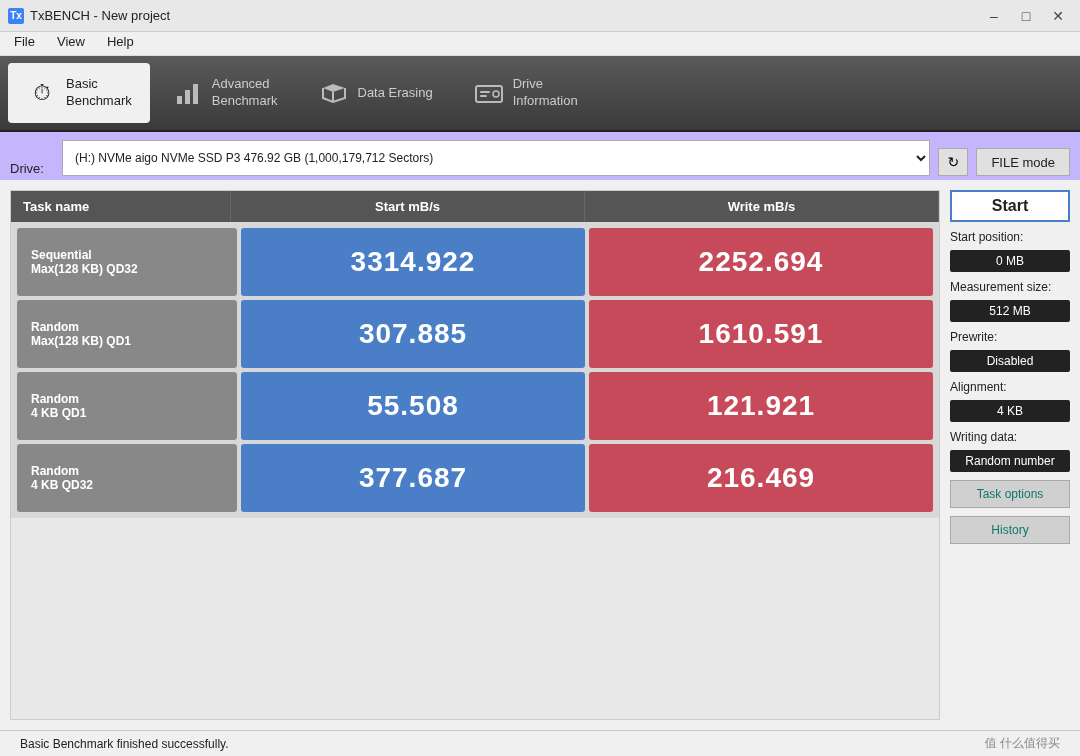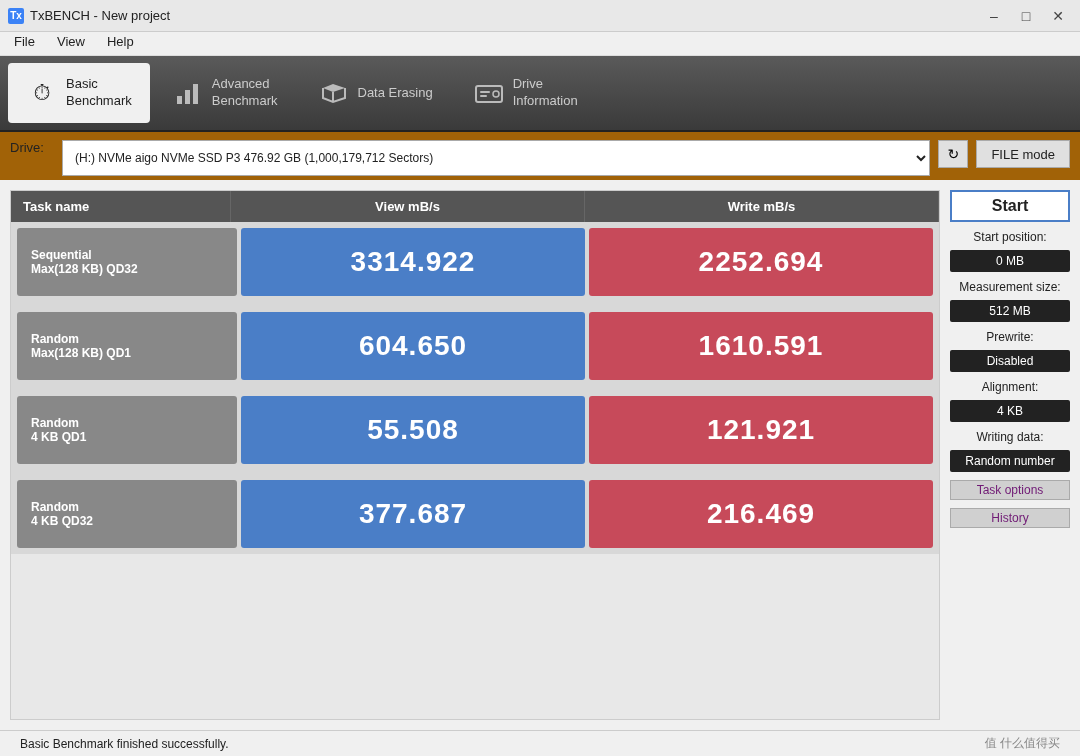--- a/index.html
+++ b/index.html
@@ -143,21 +143,21 @@
     }
     .results-header-cell {
       padding: 8px 12px;
       text-align: center;
       border-right: 1px solid #666;
     }
     .results-header-cell:first-child { text-align: left; }
     .results-body {
       display: flex;
       flex-direction: column;
-      gap: 16px;
+      gap: 4px;
       padding: 6px;
       background: #d8d8d8;
     }
     .results-row {
       display: grid;
       grid-template-columns: 220px 1fr 1fr;
       gap: 4px;
       align-items: center;
     }
     .task-name-cell {
@@ -213,37 +213,36 @@
       border: 2px solid #4a7ec7;
       color: #222;
       font-size: 16px;
       font-weight: bold;
       cursor: pointer;
     }
     .param-label {
       font-size: 12px;
       color: #222;
       margin-top: 2px;
-      text-align: center;
     }
     .param-value {
       width: 100%;
       background: #222;
       color: white;
       text-align: center;
       padding: 4px 0;
       font-size: 12px;
       border-radius: 2px;
     }
     .action-btn {
       width: 100%;
-      height: 20px;
+      height: 28px;
       background: #d0d0d0;
       border: 1px solid #aaa;
-      color: #701a75;
+      color: #0f766e;
       font-size: 12px;
       cursor: pointer;
       margin-top: 2px;
     }
 
     .status-bar {
       height: 28px;
       background: #f0f0f0;
       border-top: 1px solid #ccc;
       display: flex;
@@ -320,49 +319,49 @@
         <circle cx="22" cy="14" r="3" stroke="#bbb" stroke-width="1.5" fill="none"></circle>
         <rect x="6" y="11" width="10" height="2" fill="#bbb" rx="1"></rect>
         <rect x="6" y="15" width="7" height="2" fill="#bbb" rx="1"></rect>
       </svg>
     </div>
     <div class="tab-label">Drive<br>Information</div>
   </button>
 </div>
 
 <div style="display:flex; flex-direction:column; height: calc(756px - 32px - 24px - 76px);">
-  <div style="padding: 8px 10px 4px; display:flex; align-items:flex-start; gap:8px; background:#a16207;">
+  <div style="padding: 8px 10px 4px; display:flex; align-items:flex-end; gap:8px; background:#c4b5fd;">
     <span class="drive-label">Drive:</span>
     <select class="drive-select"><option>(H:) NVMe aigo NVMe SSD P3  476.92 GB (1,000,179,712 Sectors)</option></select>
     <button class="drive-refresh-btn">
       <span>↻</span>
     </button>
     <button class="file-mode-btn">FILE mode</button>
   </div>
 
   <div class="main">
 
     <div class="left-panel">
       <div class="results-table">
         <div class="results-header">
           <div class="results-header-cell">Task name</div>
-          <div class="results-header-cell">View mB/s</div>
+          <div class="results-header-cell">Start mB/s</div>
           <div class="results-header-cell">Write mB/s</div>
         </div>
         <div class="results-body">
 
           <div class="results-row">
             <div class="task-name-cell">Sequential<br>Max(128 KB) QD32</div>
             <div class="read-cell">3314.922</div>
             <div class="write-cell">2252.694</div>
           </div>
 
           <div class="results-row">
             <div class="task-name-cell">Random<br>Max(128 KB) QD1</div>
-            <div class="read-cell">604.650</div>
+            <div class="read-cell">307.885</div>
             <div class="write-cell">1610.591</div>
           </div>
 
           <div class="results-row">
             <div class="task-name-cell">Random<br>4 KB QD1</div>
             <div class="read-cell">55.508</div>
             <div class="write-cell">121.921</div>
           </div>
 
           <div class="results-row">

